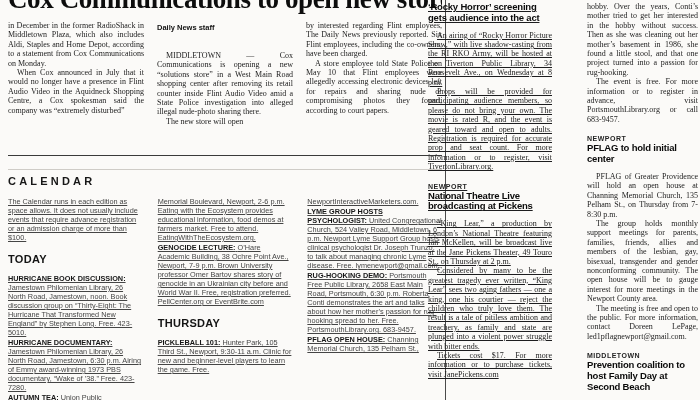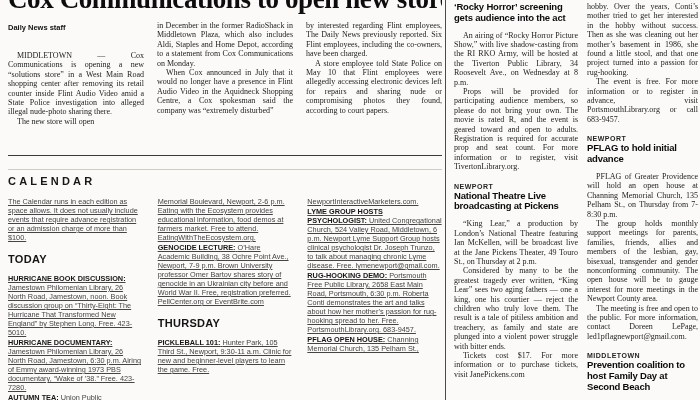--- a/index.html
+++ b/index.html
@@ -36,21 +36,21 @@
   .calendar{position:absolute; left:8px; top:175px; width:434px; font-family:"Liberation Sans", sans-serif;}
   .cal-header{font-weight:bold; font-size:11px; letter-spacing:3.2px; color:#171717;}
   .cal-cols{display:flex; gap:15px; margin-top:10px;}
   .ccol{flex:1; min-width:0;}
   .ccol p{margin:0 0 1px 0; font-size:7.3px; line-height:9px; color:#454545;text-decoration:underline;}
   .ccol .lbl{font-weight:bold; color:#161616;}
   .day{font-weight:bold; font-size:11px; letter-spacing:0.3px; color:#141414; margin:11px 0 9px 0;}
   .cal-intro{margin-bottom:0;}
   
   .bcol{position:absolute; top:2px; overflow:hidden; height:398px;}
-  .bcol1{left:454px; width:124px;}
+  .bcol1{left:428px; width:124px;text-decoration:underline;}
   .bcol2{left:587px; width:111px;}
   .kicker{
     font-family:"Liberation Sans", sans-serif; font-weight:bold;
     font-size:7px; letter-spacing:0.5px; color:#242424; margin:11px 0 1px 0;
   }
   .bhead{
     font-family:"Liberation Sans", sans-serif; font-weight:bold;
     font-size:9.5px; line-height:10.8px; letter-spacing:-0.2px;
     color:#0b0b0b; margin:0 0 7px 0;
   }
@@ -62,27 +62,27 @@
 <body>
 
 <div class="page">
 
   <div class="story-region">
     <div class="headline-clip">
       <h1>Cox Communications to open new store</h1>
     </div>
     <div class="story-cols">
       <div class="scol">
+        <p>in December in the former RadioShack in Middletown Plaza, which also includes Aldi, Staples and Home Depot, according to a statement from Cox Communications on Monday.</p>
+        <p class="ind">When Cox announced in July that it would no longer have a presence in Flint Audio Video in the Aquidneck Shopping Centre, a Cox spokesman said the company was “extremely disturbed”</p>
+      </div>
+      <div class="scol">
         <div class="byline">Daily News staff</div>
         <p class="ind">MIDDLETOWN — Cox Communications is opening a new “solutions store” in a West Main Road shopping center after removing its retail counter inside Flint Audio Video amid a State Police investigation into alleged illegal nude-photo sharing there.</p>
         <p class="ind">The new store will open</p>
-      </div>
-      <div class="scol">
-        <p>in December in the former RadioShack in Middletown Plaza, which also includes Aldi, Staples and Home Depot, according to a statement from Cox Communications on Monday.</p>
-        <p class="ind">When Cox announced in July that it would no longer have a presence in Flint Audio Video in the Aquidneck Shopping Centre, a Cox spokesman said the company was “extremely disturbed”</p>
       </div>
       <div class="scol">
         <p>by interested regarding Flint employees, The Daily News previously reported. Six Flint employees, including the co-owners, have been charged.</p>
         <p class="ind">A store employee told State Police on May 10 that Flint employees were allegedly accessing electronic devices left for repairs and sharing nude or compromising photos they found, according to court papers.</p>
       </div>
     </div>
   </div>
 
   <div class="rule-a"></div>
   <div class="rule-b"></div>
@@ -130,21 +130,21 @@
       <p class="ind">Considered by many to be the greatest tragedy ever written, “King Lear” sees two aging fathers — one a king, one his courtier — reject the children who truly love them. The result is a tale of pitiless ambition and treachery, as family and state are plunged into a violent power struggle with bitter ends.</p>
       <p class="ind">Tickets cost $17. For more information or to purchase tickets, visit JanePickens.com</p>
     </div>
   </div>
 
   <div class="bcol bcol2">
     <p>hobby. Over the years, Conti’s mother tried to get her interested in the hobby without success. Then as she was cleaning out her mother’s basement in 1986, she found a little stool, and that one project turned into a passion for rug-hooking.</p>
     <p class="ind">The event is free. For more information or to register in advance, visit PortsmouthLibrary.org or call 683-9457.</p>
     <div class="brief">
       <div class="kicker">NEWPORT</div>
-      <div class="bhead">PFLAG to hold initial advance</div>
+      <div class="bhead">PFLAG to hold initial center</div>
       <p class="ind">PFLAG of Greater Providence will hold an open house at Channing Memorial Church, 135 Pelham St., on Thursday from 7-8:30 p.m.</p>
       <p class="ind">The group holds monthly support meetings for parents, families, friends, allies and members of the lesbian, gay, bisexual, transgender and gender nonconforming community. The open house will be to gauge interest for more meetings in the Newport County area.</p>
       <p class="ind">The meeting is free and open to the public. For more information, contact Doreen LePage, led1pflagnewport@gmail.com.</p>
     </div>
     <div class="brief">
       <div class="kicker">MIDDLETOWN</div>
       <div class="bhead">Prevention coalition to host Family Day at Second Beach</div>
       <p class="ind">The 19th annual Family</p>
     </div>
   </div>

